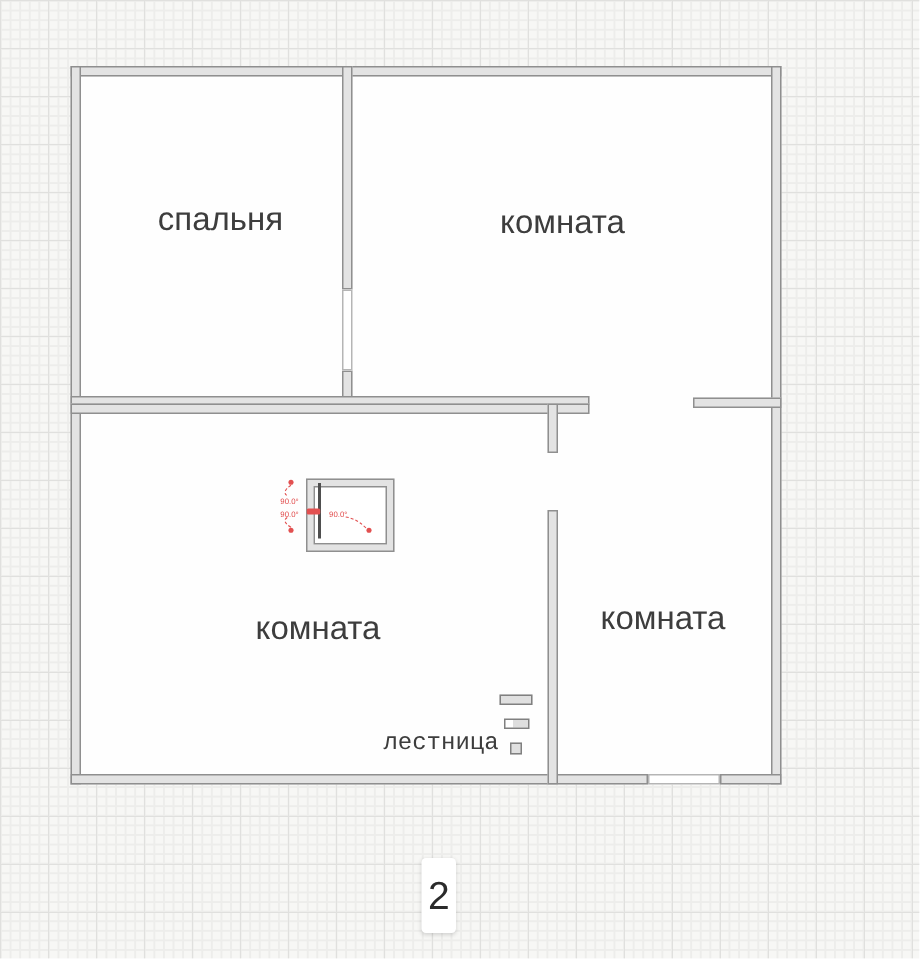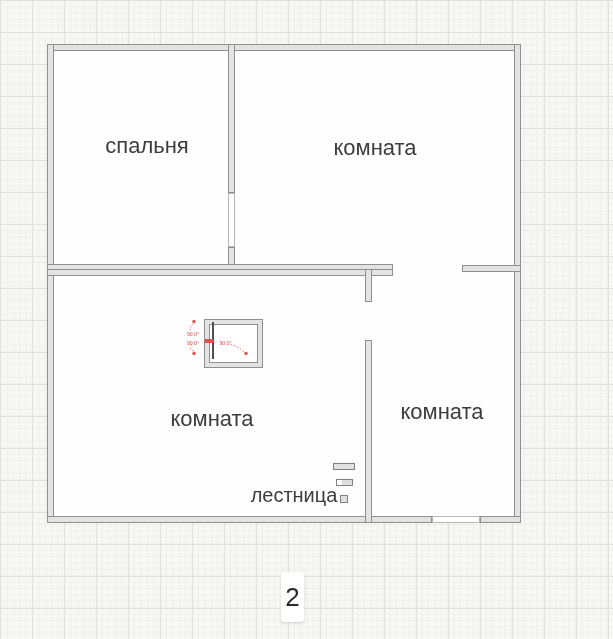--- a/index.html
+++ b/index.html
@@ -37,21 +37,22 @@
   }
   .room-label {
     position: absolute;
     transform: translate(-50%, -50%);
     color: #3d3d3d;
     font-size: 22px;
     white-space: nowrap;
     z-index: 4;
   }
   .small-label {
-    font-size: 20px;
+    font-size: 16px;
+    font-family: Liberation Mono, monospace;
   }
   .closet {
     background: #e3e3e3;
     border: 1px solid #8f8f8f;
     z-index: 2;
   }
   .closet-inner {
     position: absolute;
     left: 4px; top: 4px; right: 4px; bottom: 4px;
     background: #ffffff;

